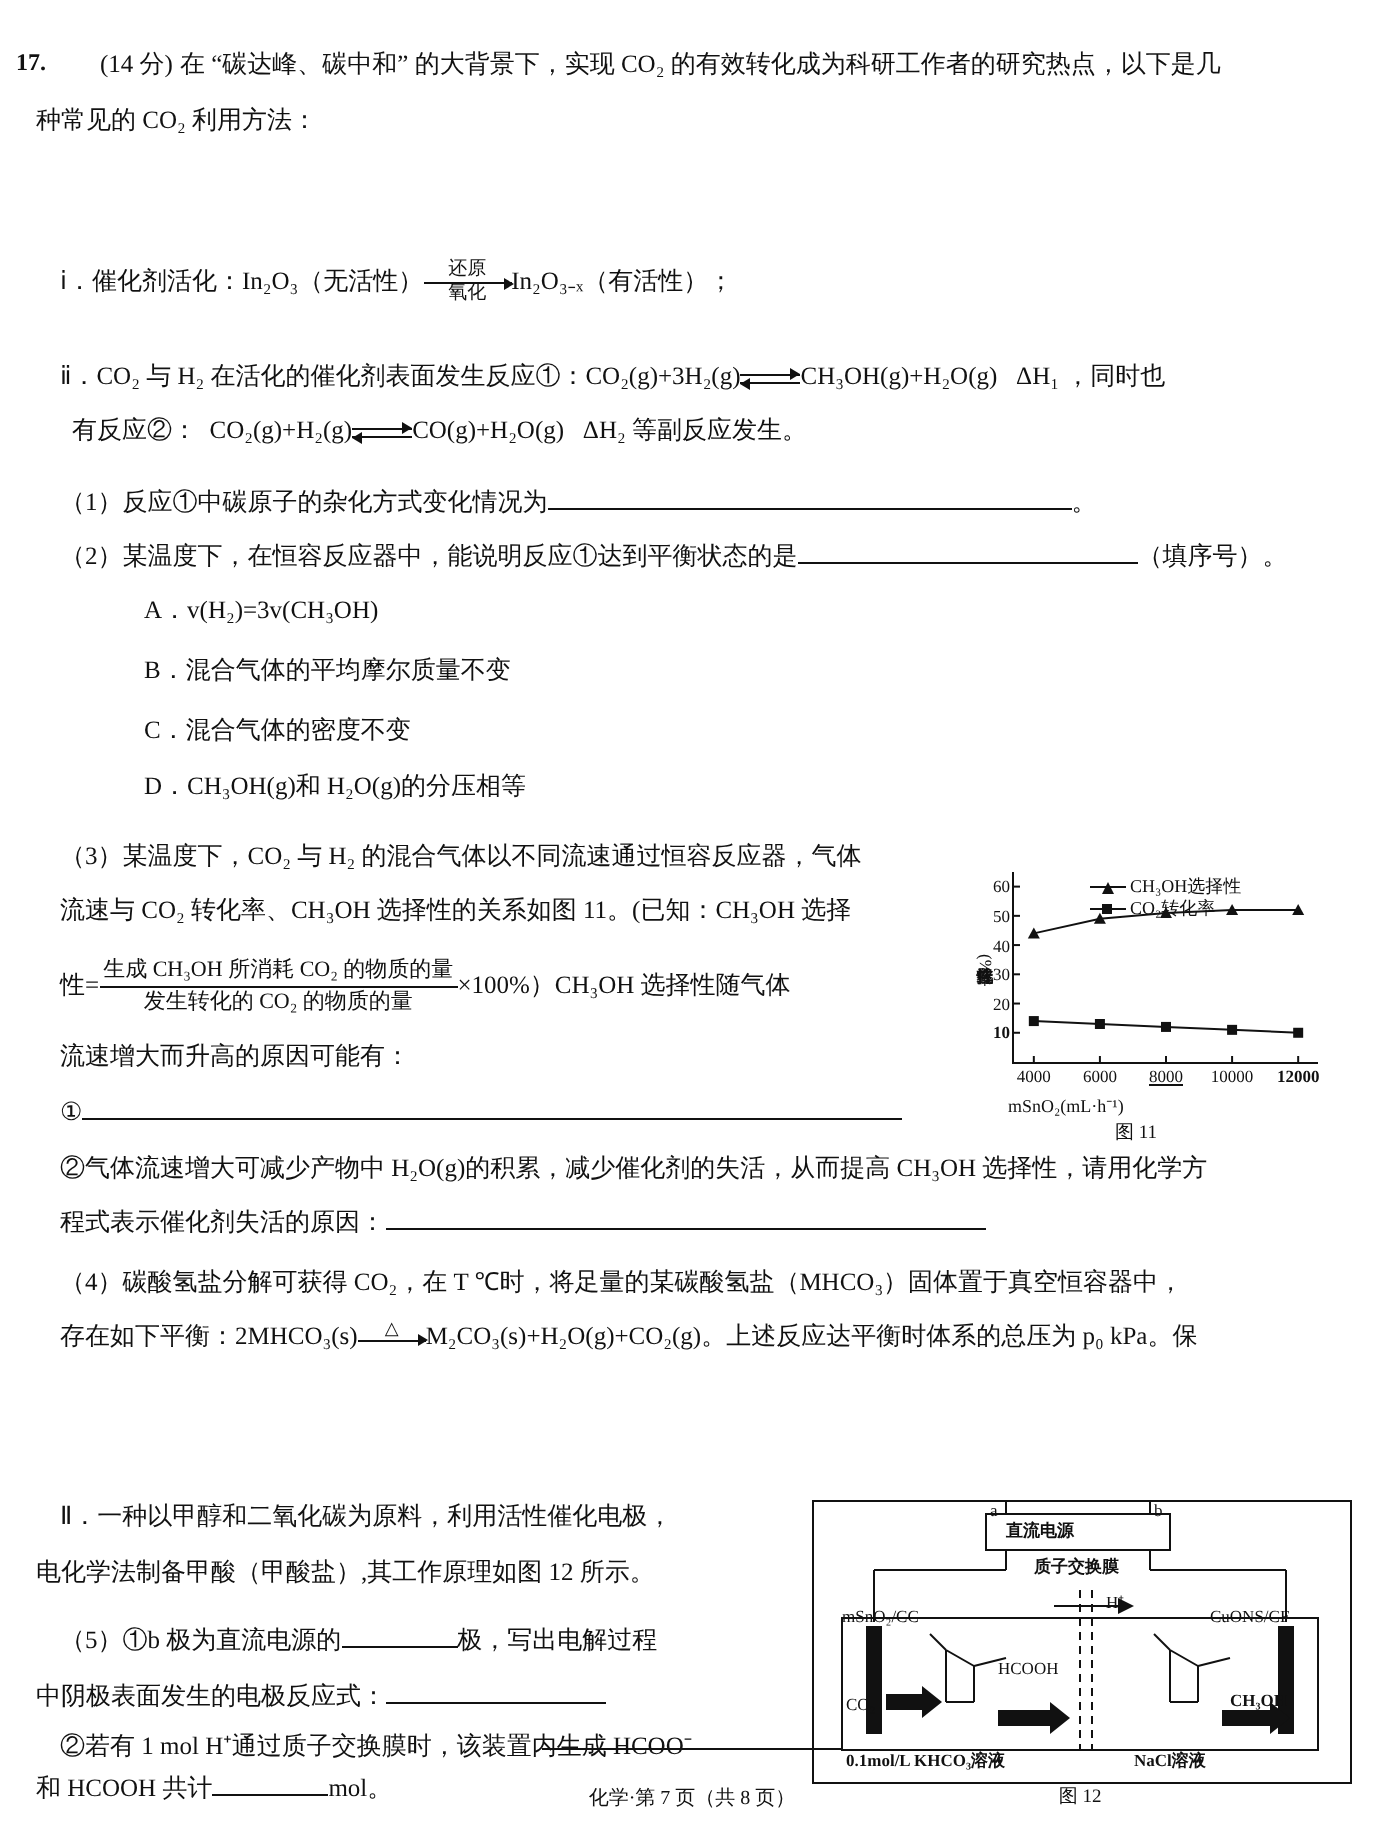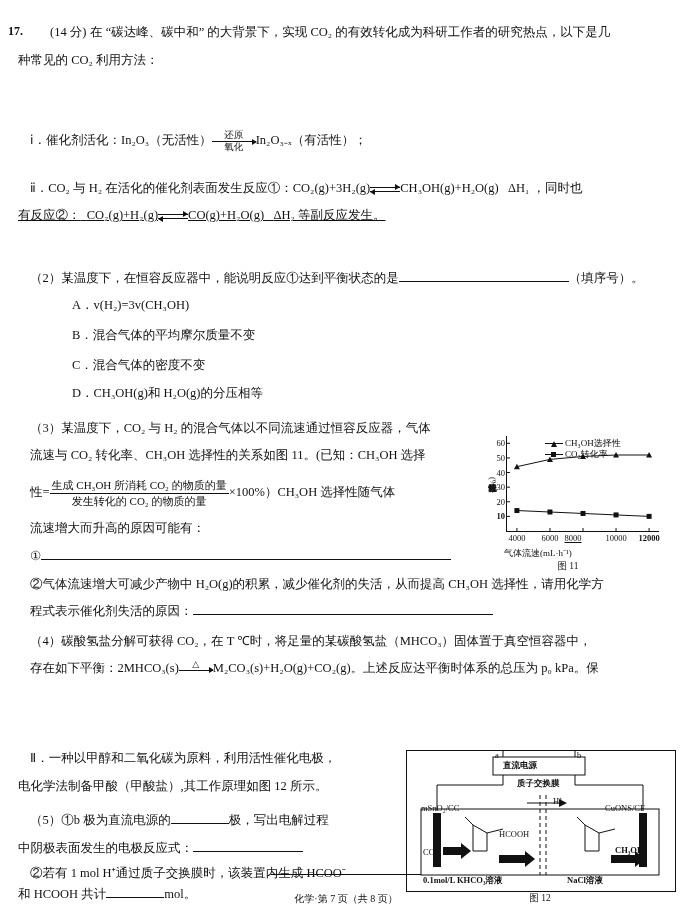--- a/index.html
+++ b/index.html
@@ -119,24 +119,27 @@
 
 
   <div class="ln" style="left:30px;top:130px;">
     <span>ⅰ．催化剂活化：</span><span>In₂O₃（无活性）</span><span class="arrowbox"><span class="top">还原</span><span class="bar"></span><span class="bot">氧化</span></span><span>In₂O₃₋ₓ（有活性）；</span>
   </div>
 
   <div class="ln" style="left:30px;top:180px;">
     <span>ⅱ．CO₂ 与 H₂ 在活化的催化剂表面发生反应①：</span><span>CO₂(g)+3H₂(g)</span><span class="eqarrow"><i></i><u></u></span><span>CH₃OH(g)+H₂O(g)</span>&nbsp;&nbsp;&nbsp;<span>ΔH₁ ，同时也</span>
   </div>
 
-  <div class="ln" style="left:18px;top:207px;text-decoration:underline;">
+  <div class="ln" style="left:36px;top:207px;">
     <span>有反应②：</span>&nbsp;&nbsp;<span>CO₂(g)+H₂(g)</span><span class="eqarrow"><i></i><u></u></span><span>CO(g)+H₂O(g)</span>&nbsp;&nbsp;&nbsp;<span>ΔH₂ 等副反应发生。</span>
   </div>
 
+  <div class="ln" style="left:30px;top:243px;">
+    <span>（1）反应①中碳原子的杂化方式变化情况为</span><span class="ul ul-xxl"></span><span>。</span>
+  </div>
 
   <div class="ln" style="left:30px;top:270px;">
     <span>（2）某温度下，在恒容反应器中，能说明反应①达到平衡状态的是</span><span class="ul ul-l"></span><span>（填序号）。</span>
   </div>
 
   <div class="ln" style="left:72px;top:297px;">A．v(H₂)=3v(CH₃OH)</div>
   <div class="ln" style="left:72px;top:327px;">B．混合气体的平均摩尔质量不变</div>
   <div class="ln" style="left:72px;top:357px;">C．混合气体的密度不变</div>
   <div class="ln" style="left:72px;top:385px;">D．CH₃OH(g)和 H₂O(g)的分压相等</div>
 
@@ -210,25 +213,25 @@
           <rect x="139.58695652173913" y="77.88461538461539" width="5" height="5" fill="#111"></rect>
         </svg>
     <div class="ytick" style="top: 80.3846px; font-weight: bold;">10</div>
         <div class="ytick" style="top: 65.7692px;">20</div>
         <div class="ytick" style="top: 51.1538px;">30</div>
         <div class="ytick" style="top: 36.5385px;">40</div>
         <div class="ytick" style="top: 21.9231px;">50</div>
         <div class="ytick" style="top: 7.30769px;">60</div>
         <div class="xtick" style="left: 9.91304px;">4000</div>
         <div class="xtick" style="left: 42.9565px;">6000</div>
-        <div class="xtick" style="left: 66px; text-decoration: underline;">8000</div>
+        <div class="xtick" style="left: 76px; text-decoration: underline;">8000</div>
         <div class="xtick" style="left: 109.043px;">10000</div>
         <div class="xtick" style="left: 142.087px; font-weight: bold;">12000</div>
       </div>
-    <div class="xaxis-label" style="left:26px;top:118px;">气体流速(mL·h⁻¹)</div>
+    <div class="xaxis-label" style="left:26px;top:118px;">mSnO₂(mL·h⁻¹)</div>
     <div class="fig-cap" style="left:60px;top:132px;width:60px;">图 11</div>
   </div>
 
   <div class="fig12">
     <svg width="266" height="138" style="position:absolute;left:0;top:0;">
 
       <rect x="86" y="6" width="92" height="18" fill="none" stroke="#111" stroke-width="1"></rect>
 
       <line x1="96" y1="6" x2="96" y2="0" stroke="#111"></line>
       <line x1="168" y1="6" x2="168" y2="0" stroke="#111"></line>

